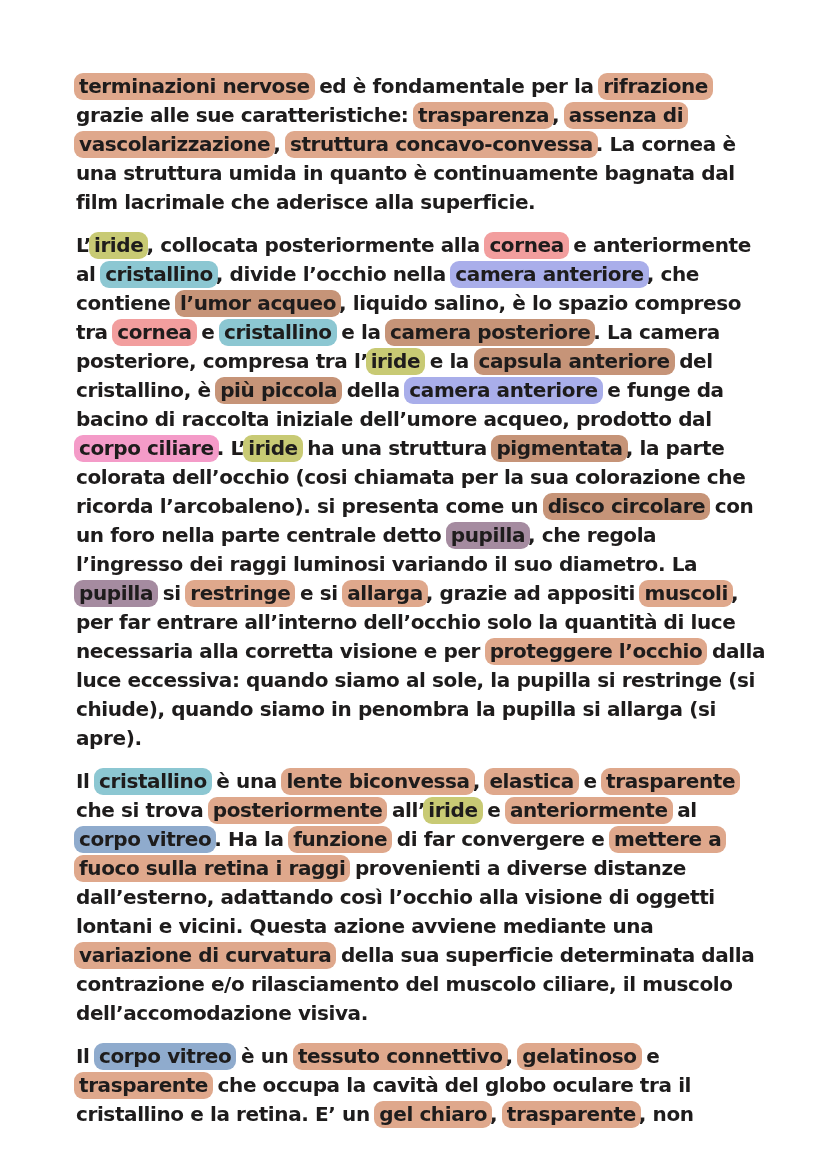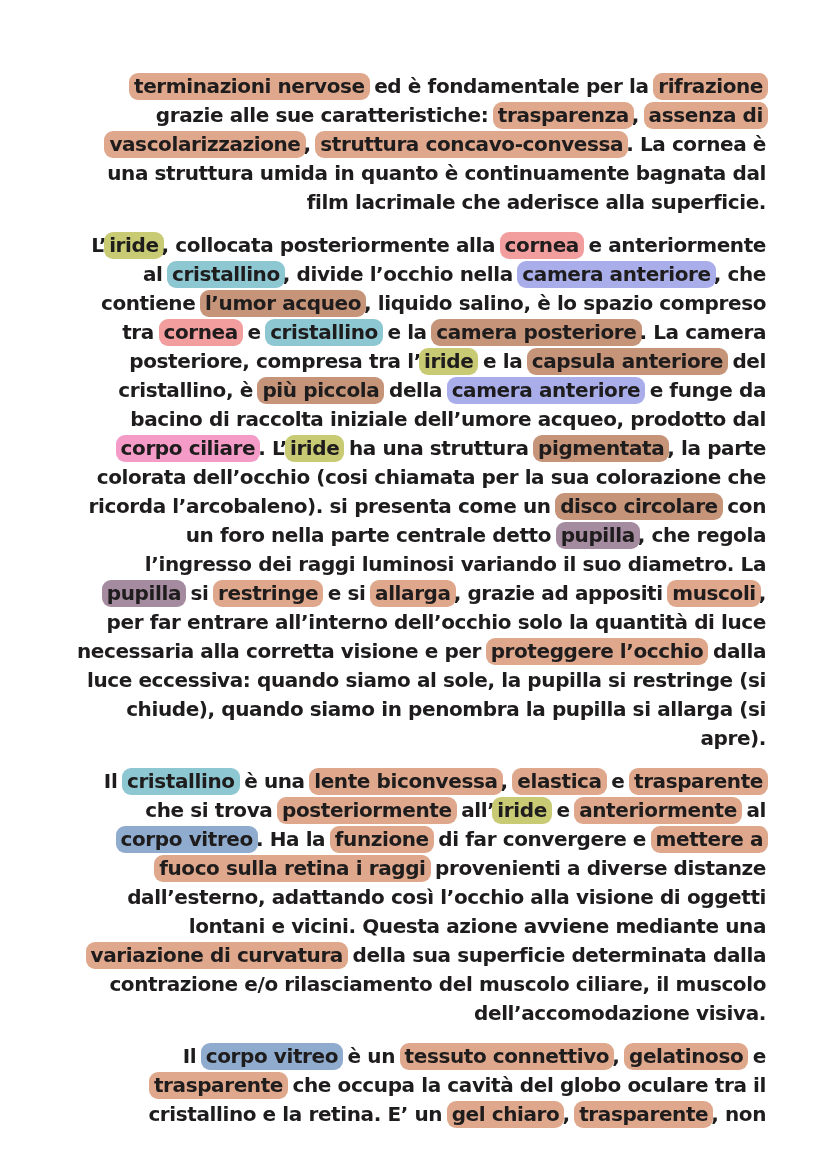--- a/index.html
+++ b/index.html
@@ -11,21 +11,20 @@
     width: 828px;
     height: 1171px;
     overflow: hidden;
     font-family: "DejaVu Sans", "Liberation Sans", sans-serif;
   }
   .page {
     position: relative;
     width: 828px;
     height: 1171px;
     background: #ffffff;
-    text-align: right;
   }
   .notes-text {
     position: absolute;
     left: 76px;
     top: 72px;
     width: 690px;
     font-size: 20px;
     font-weight: 700;
     letter-spacing: -0.4px;
     line-height: 29px;

